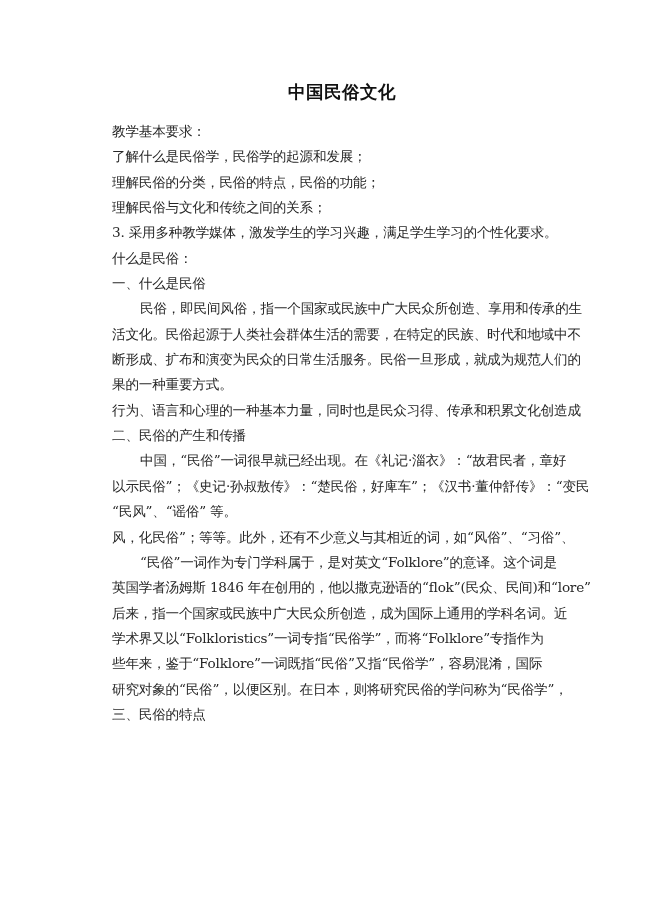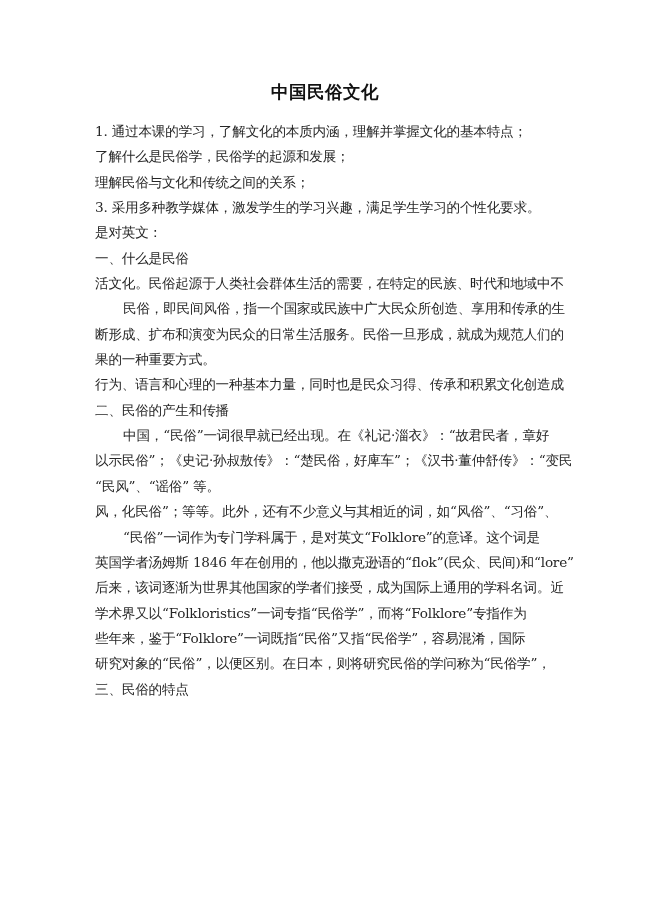--- a/index.html
+++ b/index.html
@@ -9,21 +9,21 @@
   }
   .page {
     position: relative;
     width: 650px;
     height: 919px;
     background: #ffffff;
     overflow: hidden;
   }
   .content {
     position: absolute;
-    left: 95px;
+    left: 112px;
     top: 80px;
     width: 460px;
   }
   .doc-title {
     font-family: "DejaVu Sans", "Liberation Sans", sans-serif;
     font-weight: bold;
     font-size: 17.5px;
     color: #111111;
     text-align: center;
     height: 24px;
@@ -44,37 +44,38 @@
     padding-left: 28px;
   }
 </style>
 </head>
 <body>
 
 <div class="page">
   <div class="content">
     <div class="doc-title">中国民俗文化</div>
 
-    <div class="line">1. 通过本课的学习，了解文化的本质内涵，理解并掌握文化的基本特点；</div>
+    <div class="line">教学基本要求：</div>
     <div class="line">了解什么是民俗学，民俗学的起源和发展；</div>
+    <div class="line">理解民俗的分类，民俗的特点，民俗的功能；</div>
     <div class="line">理解民俗与文化和传统之间的关系；</div>
     <div class="line">3. 采用多种教学媒体，激发学生的学习兴趣，满足学生学习的个性化要求。</div>
-    <div class="line">是对英文：</div>
+    <div class="line">什么是民俗：</div>
     <div class="line">一、什么是民俗</div>
+    <div class="line indent">民俗，即民间风俗，指一个国家或民族中广大民众所创造、享用和传承的生</div>
     <div class="line">活文化。民俗起源于人类社会群体生活的需要，在特定的民族、时代和地域中不</div>
-    <div class="line indent">民俗，即民间风俗，指一个国家或民族中广大民众所创造、享用和传承的生</div>
     <div class="line">断形成、扩布和演变为民众的日常生活服务。民俗一旦形成，就成为规范人们的</div>
     <div class="line">果的一种重要方式。</div>
     <div class="line">行为、语言和心理的一种基本力量，同时也是民众习得、传承和积累文化创造成</div>
     <div class="line">二、民俗的产生和传播</div>
     <div class="line indent">中国，“民俗”一词很早就已经出现。在《礼记·淄衣》：“故君民者，章好</div>
     <div class="line">以示民俗”；《史记·孙叔敖传》：“楚民俗，好庳车”；《汉书·董仲舒传》：“变民</div>
     <div class="line">“民风”、“谣俗” 等。</div>
     <div class="line">风，化民俗”；等等。此外，还有不少意义与其相近的词，如“风俗”、“习俗”、</div>
     <div class="line indent">“民俗”一词作为专门学科属于，是对英文“Folklore”的意译。这个词是</div>
     <div class="line">英国学者汤姆斯 1846 年在创用的，他以撒克逊语的“flok”(民众、民间)和“lore”</div>
-    <div class="line">后来，该词逐渐为世界其他国家的学者们接受，成为国际上通用的学科名词。近</div>
+    <div class="line">后来，指一个国家或民族中广大民众所创造，成为国际上通用的学科名词。近</div>
     <div class="line">学术界又以“Folkloristics”一词专指“民俗学”，而将“Folklore”专指作为</div>
     <div class="line">些年来，鉴于“Folklore”一词既指“民俗”又指“民俗学”，容易混淆，国际</div>
     <div class="line">研究对象的“民俗”，以便区别。在日本，则将研究民俗的学问称为“民俗学”，</div>
     <div class="line">三、民俗的特点</div>
   </div>
 </div>
 
 </body></html>

